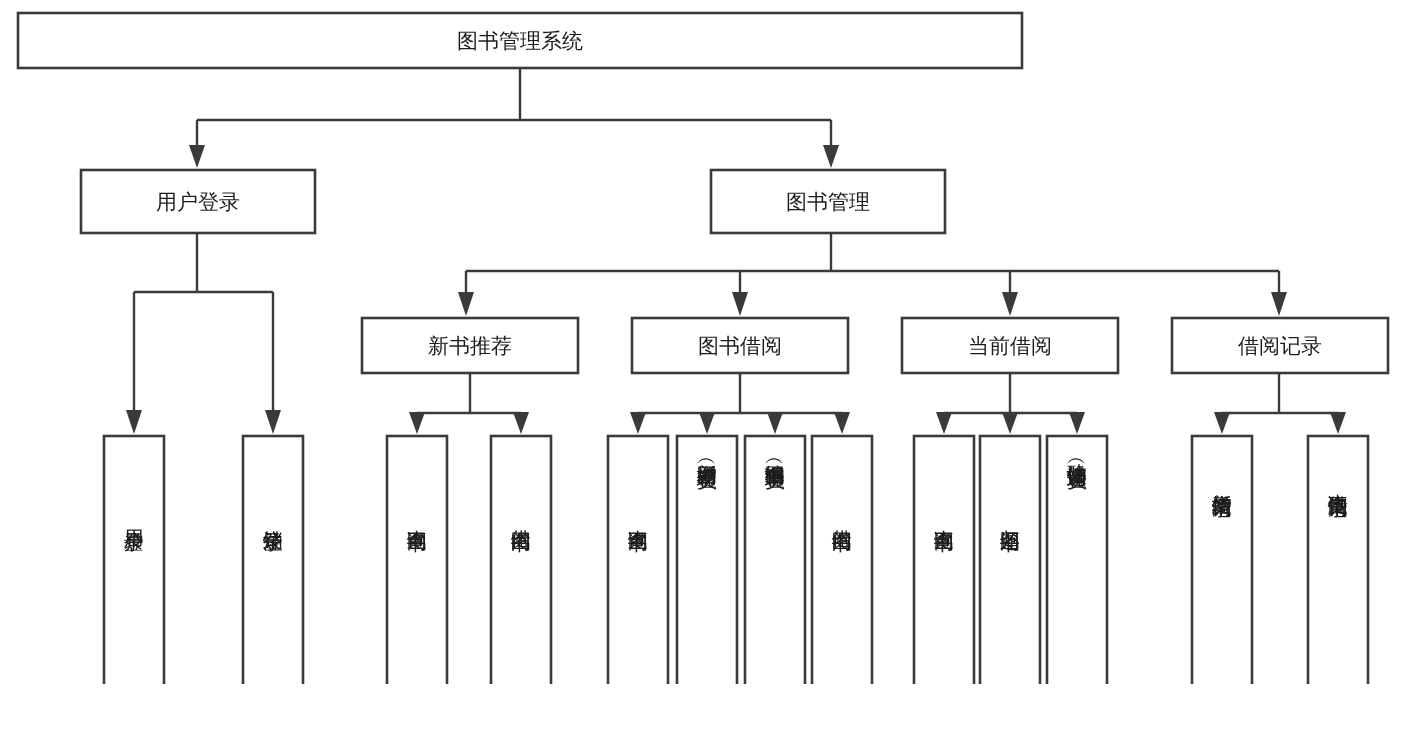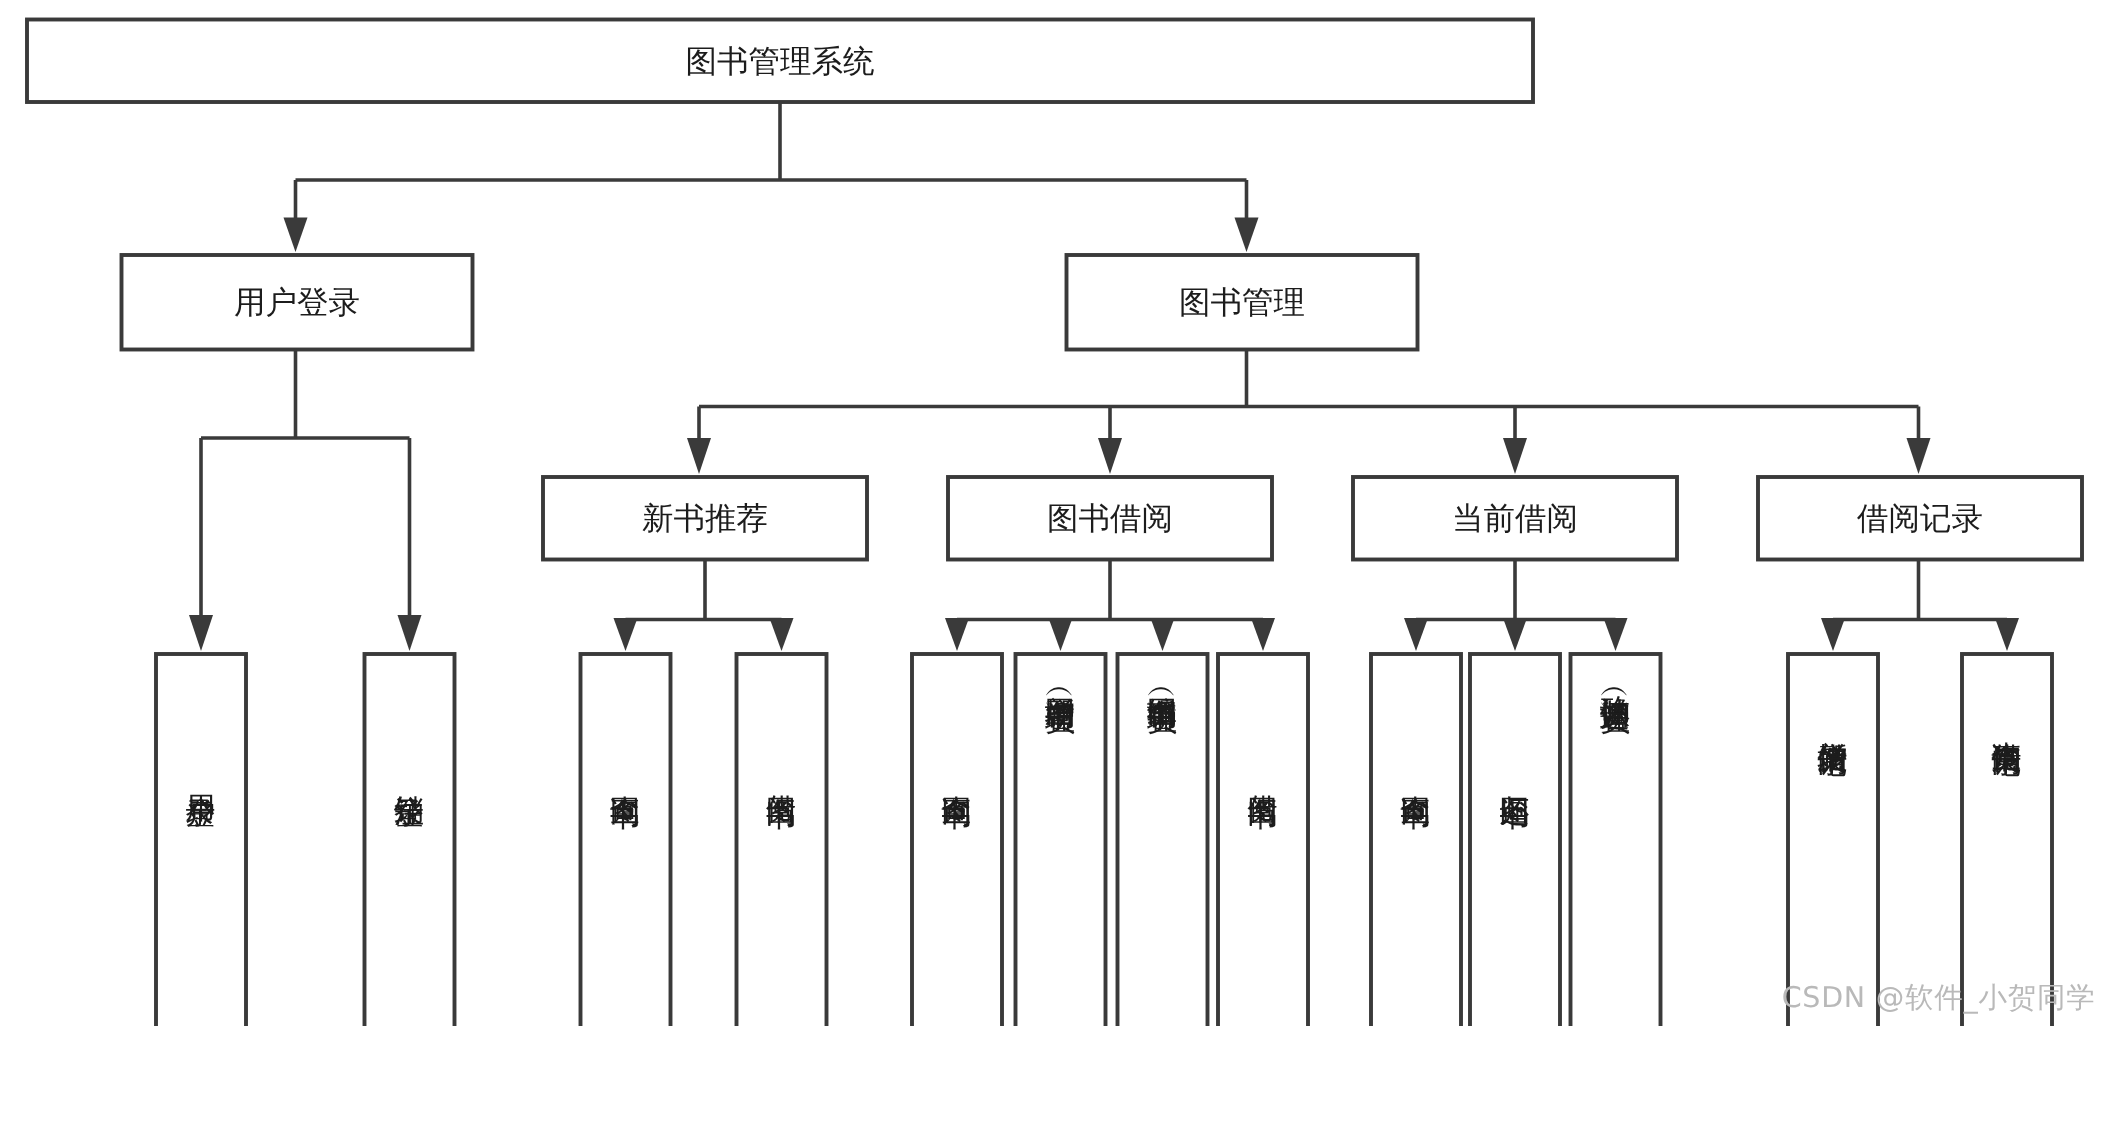--- a/index.html
+++ b/index.html
@@ -248,14 +248,13 @@
     <span class="leaf-label" style="margin-top:12px;">确认归还（管理员）</span>
   </div>
 
   <div class="leaf-label-wrap" style="left:1192px; top:436px; width:60px; height:298px;">
     <span class="leaf-label" style="margin-top:42px;">新增借阅记录</span>
   </div>
   <div class="leaf-label-wrap" style="left:1308px; top:436px; width:60px; height:298px;">
     <span class="leaf-label" style="margin-top:42px;">查询借阅记录</span>
   </div>
 
-  <div class="watermark">CSDN @软件_小贺同学</div>
 </div>
 
 </body></html>

